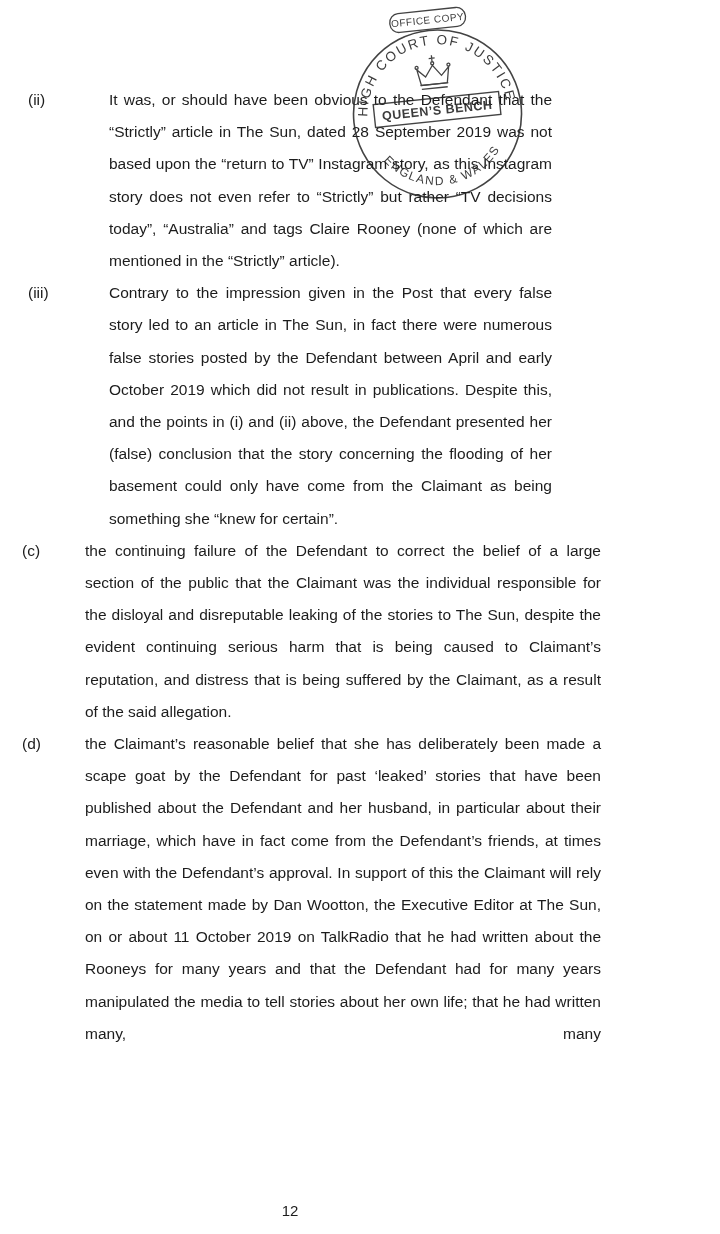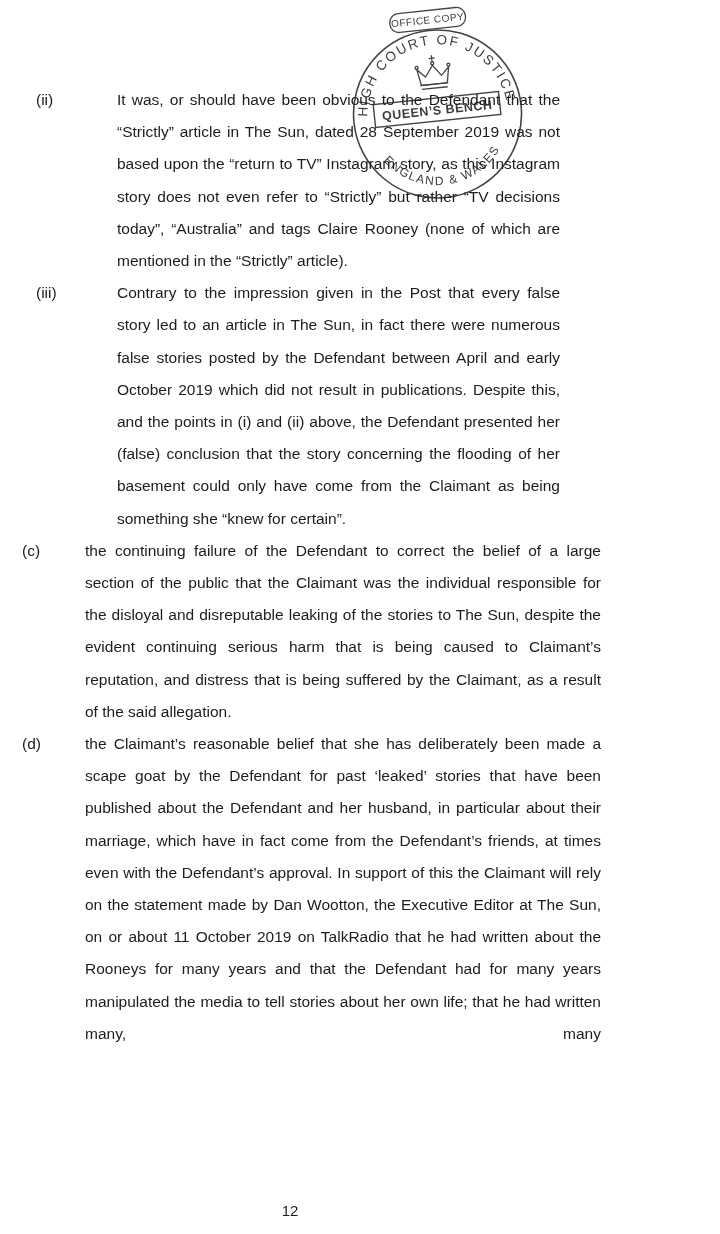--- a/index.html
+++ b/index.html
@@ -8,21 +8,21 @@
     width: 720px; height: 1234px;
     position: relative;
     font-family: "Liberation Sans", sans-serif;
     color: #1c1c1c;
     overflow: hidden;
   }
   .doc { position: absolute; top: 84px; left: 0; width: 720px; }
   .para { display: flex; align-items: flex-start; font-size: 15.5px; line-height: 32.2px; }
   .para .label { flex: 0 0 auto; }
   .para .text { text-align: justify; }
-  .para.sub { padding-left: 36px; }
+  .para.sub { padding-left: 28px; }
   .para.sub .label { width: 73px; }
   .para.sub .text { width: 443px; margin-left: 8px; }
   .para.main { padding-left: 22px; }
   .para.main .label { width: 50px; }
   .para.main .text { width: 516px; margin-left: 13px; }
   .last-justify .text { text-align-last: justify; }
   .page-number {
     position: absolute; top: 1202px; left: 0; width: 580px;
     text-align: center; font-size: 15px; color: #1c1c1c;
   }

